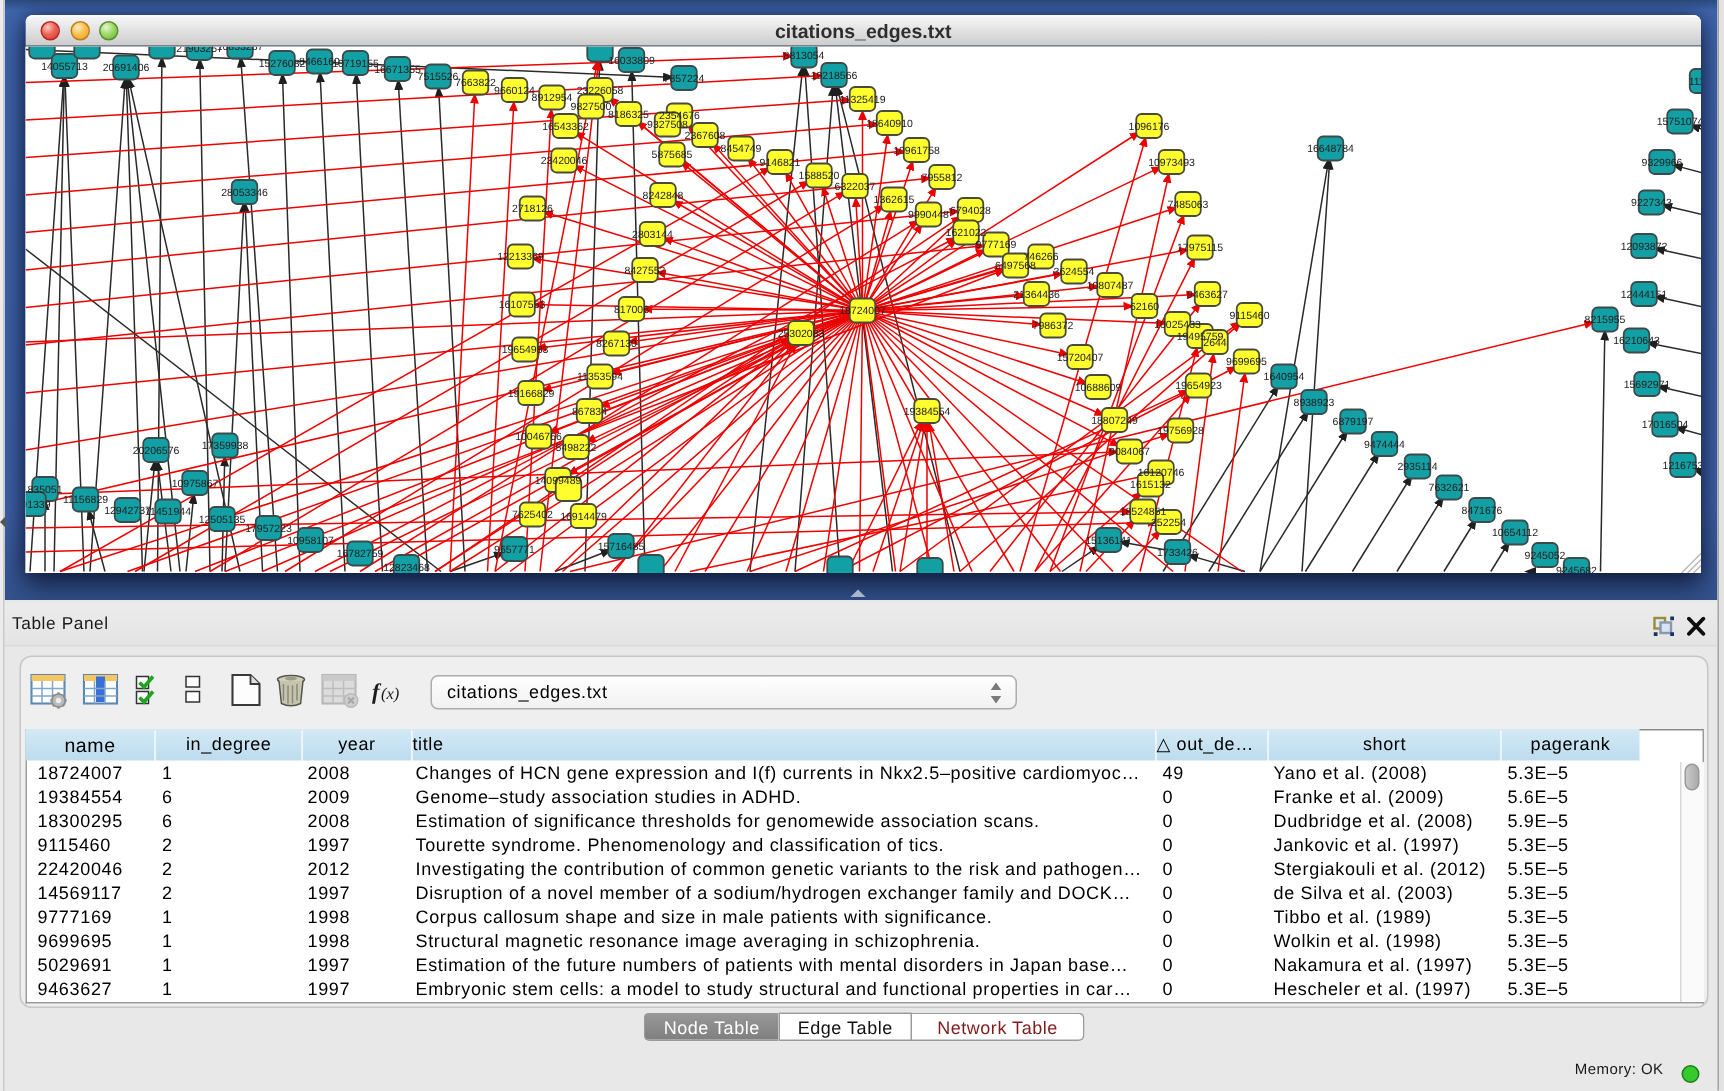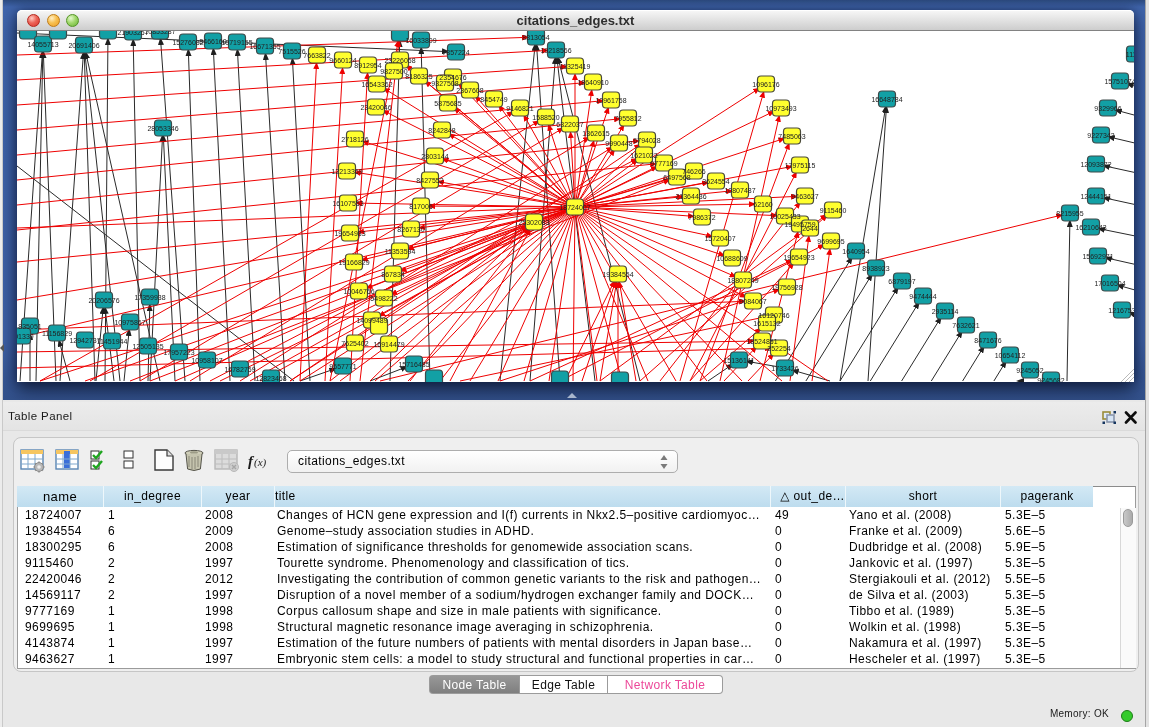--- a/index.html
+++ b/index.html
@@ -577,21 +577,21 @@
  <svg style="position:absolute;right:9px;top:4px" width="8" height="14">
       <path d="M4,0 L7.5,5 L0.5,5 Z" fill="#7a7a7a"></path>
       <path d="M4,14 L7.5,9 L0.5,9 Z" fill="#7a7a7a"></path>
     </svg>
 </div>
 <div id="tblbox"></div>
 <div style="position:absolute;left:17px;top:486px;width:86px;height:21px;background:linear-gradient(#d3e9f5,#bddcee);color:#000;font-size:13px;letter-spacing:0.4px;text-align:center;line-height:21px;box-sizing:border-box">name</div>
 <div style="position:absolute;left:103px;top:486px;width:98px;height:21px;border-left:1px solid #eef7fb;background:linear-gradient(#d3e9f5,#bddcee);color:#000;font-size:12px;letter-spacing:0.4px;text-align:center;line-height:21px;box-sizing:border-box">in_degree</div>
 <div style="position:absolute;left:201px;top:486px;width:73px;height:21px;border-left:1px solid #eef7fb;background:linear-gradient(#d3e9f5,#bddcee);color:#000;font-size:12px;letter-spacing:0.4px;text-align:center;line-height:21px;box-sizing:border-box">year</div>
 <div style="position:absolute;left:274px;top:486px;width:496px;height:21px;border-left:1px solid #eef7fb;background:linear-gradient(#d3e9f5,#bddcee);color:#000;font-size:12px;letter-spacing:0.4px;text-align:left;line-height:21px;box-sizing:border-box">title</div>
-<div style="position:absolute;left:770px;top:486px;width:75px;height:21px;border-left:1px solid #eef7fb;background:linear-gradient(#d3e9f5,#bddcee);color:#000;font-size:12px;letter-spacing:0.4px;text-align:right;line-height:21px;box-sizing:border-box">△ out_de…</div>
+<div style="position:absolute;left:770px;top:486px;width:75px;height:21px;border-left:1px solid #eef7fb;background:linear-gradient(#d3e9f5,#bddcee);color:#000;font-size:12px;letter-spacing:0.4px;text-align:left;line-height:21px;box-sizing:border-box">△ out_de…</div>
 <div style="position:absolute;left:845px;top:486px;width:155px;height:21px;border-left:1px solid #eef7fb;background:linear-gradient(#d3e9f5,#bddcee);color:#000;font-size:12px;letter-spacing:0.4px;text-align:center;line-height:21px;box-sizing:border-box">short</div>
 <div style="position:absolute;left:1000px;top:486px;width:93px;height:21px;border-left:1px solid #eef7fb;background:linear-gradient(#d3e9f5,#bddcee);color:#000;font-size:12px;letter-spacing:0.4px;text-align:center;line-height:21px;box-sizing:border-box">pagerank</div>
 <div style="position:absolute;left:17px;top:508px;width:1103px;height:16px;font-size:12px;letter-spacing:0.45px;color:#000">
     <div style="position:absolute;left:8px;top:0;width:78px;height:16px;overflow:hidden;white-space:nowrap">18724007</div>
     <div style="position:absolute;left:91px;top:0;width:93px;height:16px;overflow:hidden;white-space:nowrap">1</div>
     <div style="position:absolute;left:188px;top:0;width:69px;height:16px;overflow:hidden;white-space:nowrap">2008</div>
     <div style="position:absolute;left:260px;top:0;width:493px;height:16px;overflow:hidden;white-space:nowrap">Changes of HCN gene expression and I(f) currents in Nkx2.5–positive cardiomyoc…</div>
     <div style="position:absolute;left:758px;top:0;width:70px;height:16px;overflow:hidden;white-space:nowrap">49</div>
     <div style="position:absolute;left:832px;top:0;width:151px;height:16px;overflow:hidden;white-space:nowrap">Yano et al. (2008)</div>
     <div style="position:absolute;left:988px;top:0;width:88px;height:16px;overflow:hidden;white-space:nowrap">5.3E–5</div>
@@ -653,21 +653,21 @@
 <div style="position:absolute;left:17px;top:620px;width:1103px;height:16px;font-size:12px;letter-spacing:0.45px;color:#000">
     <div style="position:absolute;left:8px;top:0;width:78px;height:16px;overflow:hidden;white-space:nowrap">9699695</div>
     <div style="position:absolute;left:91px;top:0;width:93px;height:16px;overflow:hidden;white-space:nowrap">1</div>
     <div style="position:absolute;left:188px;top:0;width:69px;height:16px;overflow:hidden;white-space:nowrap">1998</div>
     <div style="position:absolute;left:260px;top:0;width:493px;height:16px;overflow:hidden;white-space:nowrap">Structural magnetic resonance image averaging in schizophrenia.</div>
     <div style="position:absolute;left:758px;top:0;width:70px;height:16px;overflow:hidden;white-space:nowrap">0</div>
     <div style="position:absolute;left:832px;top:0;width:151px;height:16px;overflow:hidden;white-space:nowrap">Wolkin et al. (1998)</div>
     <div style="position:absolute;left:988px;top:0;width:88px;height:16px;overflow:hidden;white-space:nowrap">5.3E–5</div>
   </div>
 <div style="position:absolute;left:17px;top:636px;width:1103px;height:16px;font-size:12px;letter-spacing:0.45px;color:#000">
-    <div style="position:absolute;left:8px;top:0;width:78px;height:16px;overflow:hidden;white-space:nowrap">4143874</div>
+    <div style="position:absolute;left:8px;top:0;width:78px;height:16px;overflow:hidden;white-space:nowrap">5029691</div>
     <div style="position:absolute;left:91px;top:0;width:93px;height:16px;overflow:hidden;white-space:nowrap">1</div>
     <div style="position:absolute;left:188px;top:0;width:69px;height:16px;overflow:hidden;white-space:nowrap">1997</div>
     <div style="position:absolute;left:260px;top:0;width:493px;height:16px;overflow:hidden;white-space:nowrap">Estimation of the future numbers of patients with mental disorders in Japan base…</div>
     <div style="position:absolute;left:758px;top:0;width:70px;height:16px;overflow:hidden;white-space:nowrap">0</div>
     <div style="position:absolute;left:832px;top:0;width:151px;height:16px;overflow:hidden;white-space:nowrap">Nakamura et al. (1997)</div>
     <div style="position:absolute;left:988px;top:0;width:88px;height:16px;overflow:hidden;white-space:nowrap">5.3E–5</div>
   </div>
 <div style="position:absolute;left:17px;top:652px;width:1103px;height:16px;font-size:12px;letter-spacing:0.45px;color:#000">
     <div style="position:absolute;left:8px;top:0;width:78px;height:16px;overflow:hidden;white-space:nowrap">9463627</div>
     <div style="position:absolute;left:91px;top:0;width:93px;height:16px;overflow:hidden;white-space:nowrap">1</div>
@@ -676,18 +676,18 @@
     <div style="position:absolute;left:758px;top:0;width:70px;height:16px;overflow:hidden;white-space:nowrap">0</div>
     <div style="position:absolute;left:832px;top:0;width:151px;height:16px;overflow:hidden;white-space:nowrap">Hescheler et al. (1997)</div>
     <div style="position:absolute;left:988px;top:0;width:88px;height:16px;overflow:hidden;white-space:nowrap">5.3E–5</div>
   </div>
 
 <div style="position:absolute;left:1120px;top:508px;width:16px;height:160px;background:#fafafa;border-left:1px solid #d8d8d8"></div>
 <div style="position:absolute;left:1123px;top:509px;width:10px;height:18px;background:linear-gradient(90deg,#c9c9c9,#ababab);border:1px solid #9a9a9a;border-radius:5px"></div>
 
 <div class="seg" style="left:429px;width:90px;background:linear-gradient(#989898,#7f7f7f);color:#fff;border-radius:4px 0 0 4px;border-right:none">Node Table</div>
 <div class="seg" style="left:519px;width:89px;background:#fff;color:#111">Edge Table</div>
-<div class="seg" style="left:608px;width:115px;background:#fff;color:#ec4899;border-left:none;border-radius:0 4px 4px 0">Network Table</div>
+<div class="seg" style="left:608px;width:115px;background:#fff;color:#7f1d1d;border-left:none;border-radius:0 4px 4px 0">Network Table</div>
 <div id="mem">Memory: OK</div>
 <div style="position:absolute;left:1121px;top:710px;width:12px;height:12px;border-radius:50%;background:#35cb2c;border:1px solid #1e7c18"></div>
 
 <div style="position:absolute;left:0;top:0;width:3px;height:727px;background:#ececec;border-right:1px solid #c9c9c9"></div>
 <div style="position:absolute;left:0px;top:344px;width:0;height:0;border-top:4px solid transparent;border-bottom:4px solid transparent;border-right:4px solid #555"></div>
 <div style="position:absolute;left:1145px;top:0;width:4px;height:727px;background:#e2e2e2;border-left:1px solid #a5a5a5"></div>
 </body></html>

